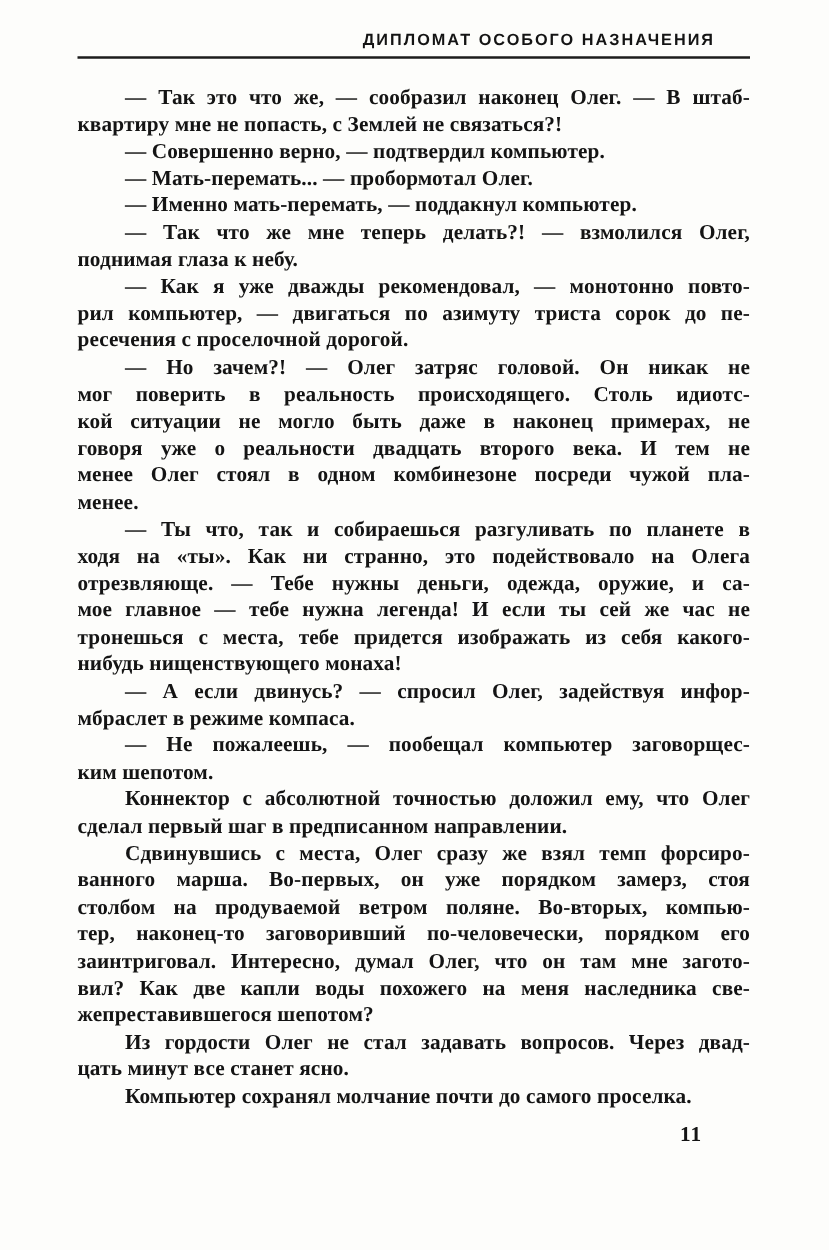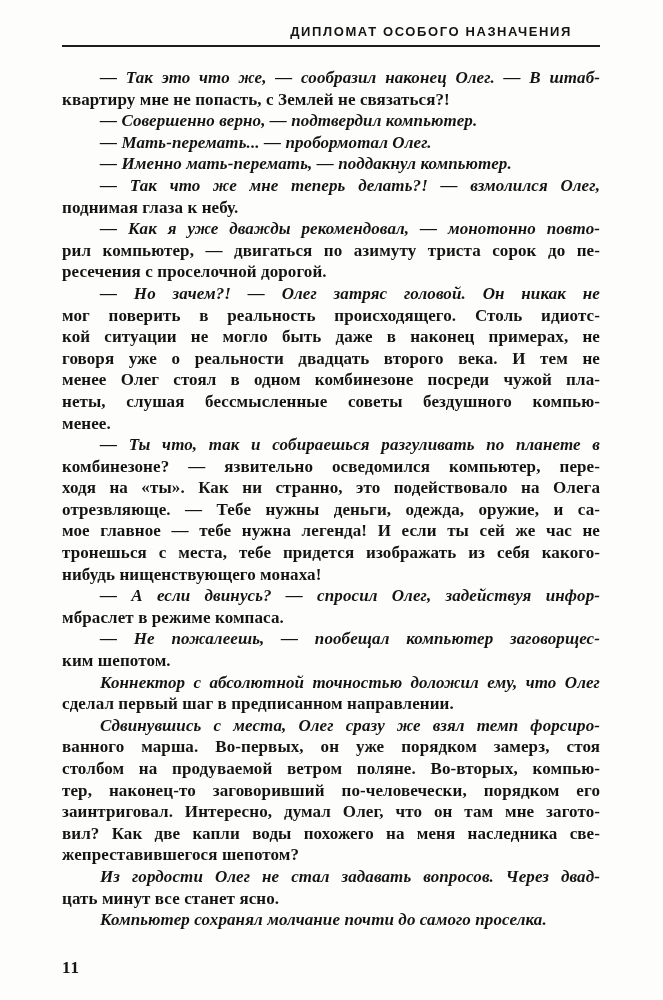--- a/index.html
+++ b/index.html
@@ -47,27 +47,28 @@
     line-height: 21.6px;
     letter-spacing: 0.1px;
   }
   .paragraph { width: 100%; }
   .line {
     width: 100%;
     text-align: justify;
     text-align-last: justify;
     white-space: normal;
   }
-  .line.first { text-indent: 38px; font-style: italic; }
+  .line.first { text-indent: 38px; }
   .line.last {
     text-align: center;
     text-align-last: left;
   }
   .footer {
-    margin-top: 27px;
+    margin-top: 10px;
+    text-align: right;
     padding-right: 38px;
   }
   .page-number {
     font-size: 17px;
     font-weight: 700;
     letter-spacing: 1px;
   }
 </style>
 </head>
 <body>
@@ -100,26 +101,24 @@
         <div class="line first">— Как я уже дважды рекомендовал, — монотонно повто-</div>
         <div class="line">рил компьютер, — двигаться по азимуту триста сорок до пе-</div>
         <div class="line last">ресечения с проселочной дорогой.</div>
       </div>
       <div class="paragraph">
         <div class="line first">— Но зачем?! — Олег затряс головой. Он никак не</div>
         <div class="line">мог поверить в реальность происходящего. Столь идиотс-</div>
         <div class="line">кой ситуации не могло быть даже в наконец примерах, не</div>
         <div class="line">говоря уже о реальности двадцать второго века. И тем не</div>
         <div class="line">менее Олег стоял в одном комбинезоне посреди чужой пла-</div>
-        <div class="line">неты, слушая бессмысленные советы бездушного компью-</div>
         <div class="line last">менее.</div>
       </div>
       <div class="paragraph">
         <div class="line first">— Ты что, так и собираешься разгуливать по планете в</div>
-        <div class="line">комбинезоне? — язвительно осведомился компьютер, пере-</div>
         <div class="line">ходя на «ты». Как ни странно, это подействовало на Олега</div>
         <div class="line">отрезвляюще. — Тебе нужны деньги, одежда, оружие, и са-</div>
         <div class="line">мое главное — тебе нужна легенда! И если ты сей же час не</div>
         <div class="line">тронешься с места, тебе придется изображать из себя какого-</div>
         <div class="line last">нибудь нищенствующего монаха!</div>
       </div>
       <div class="paragraph">
         <div class="line first">— А если двинусь? — спросил Олег, задействуя инфор-</div>
         <div class="line last">мбраслет в режиме компаса.</div>
       </div>

